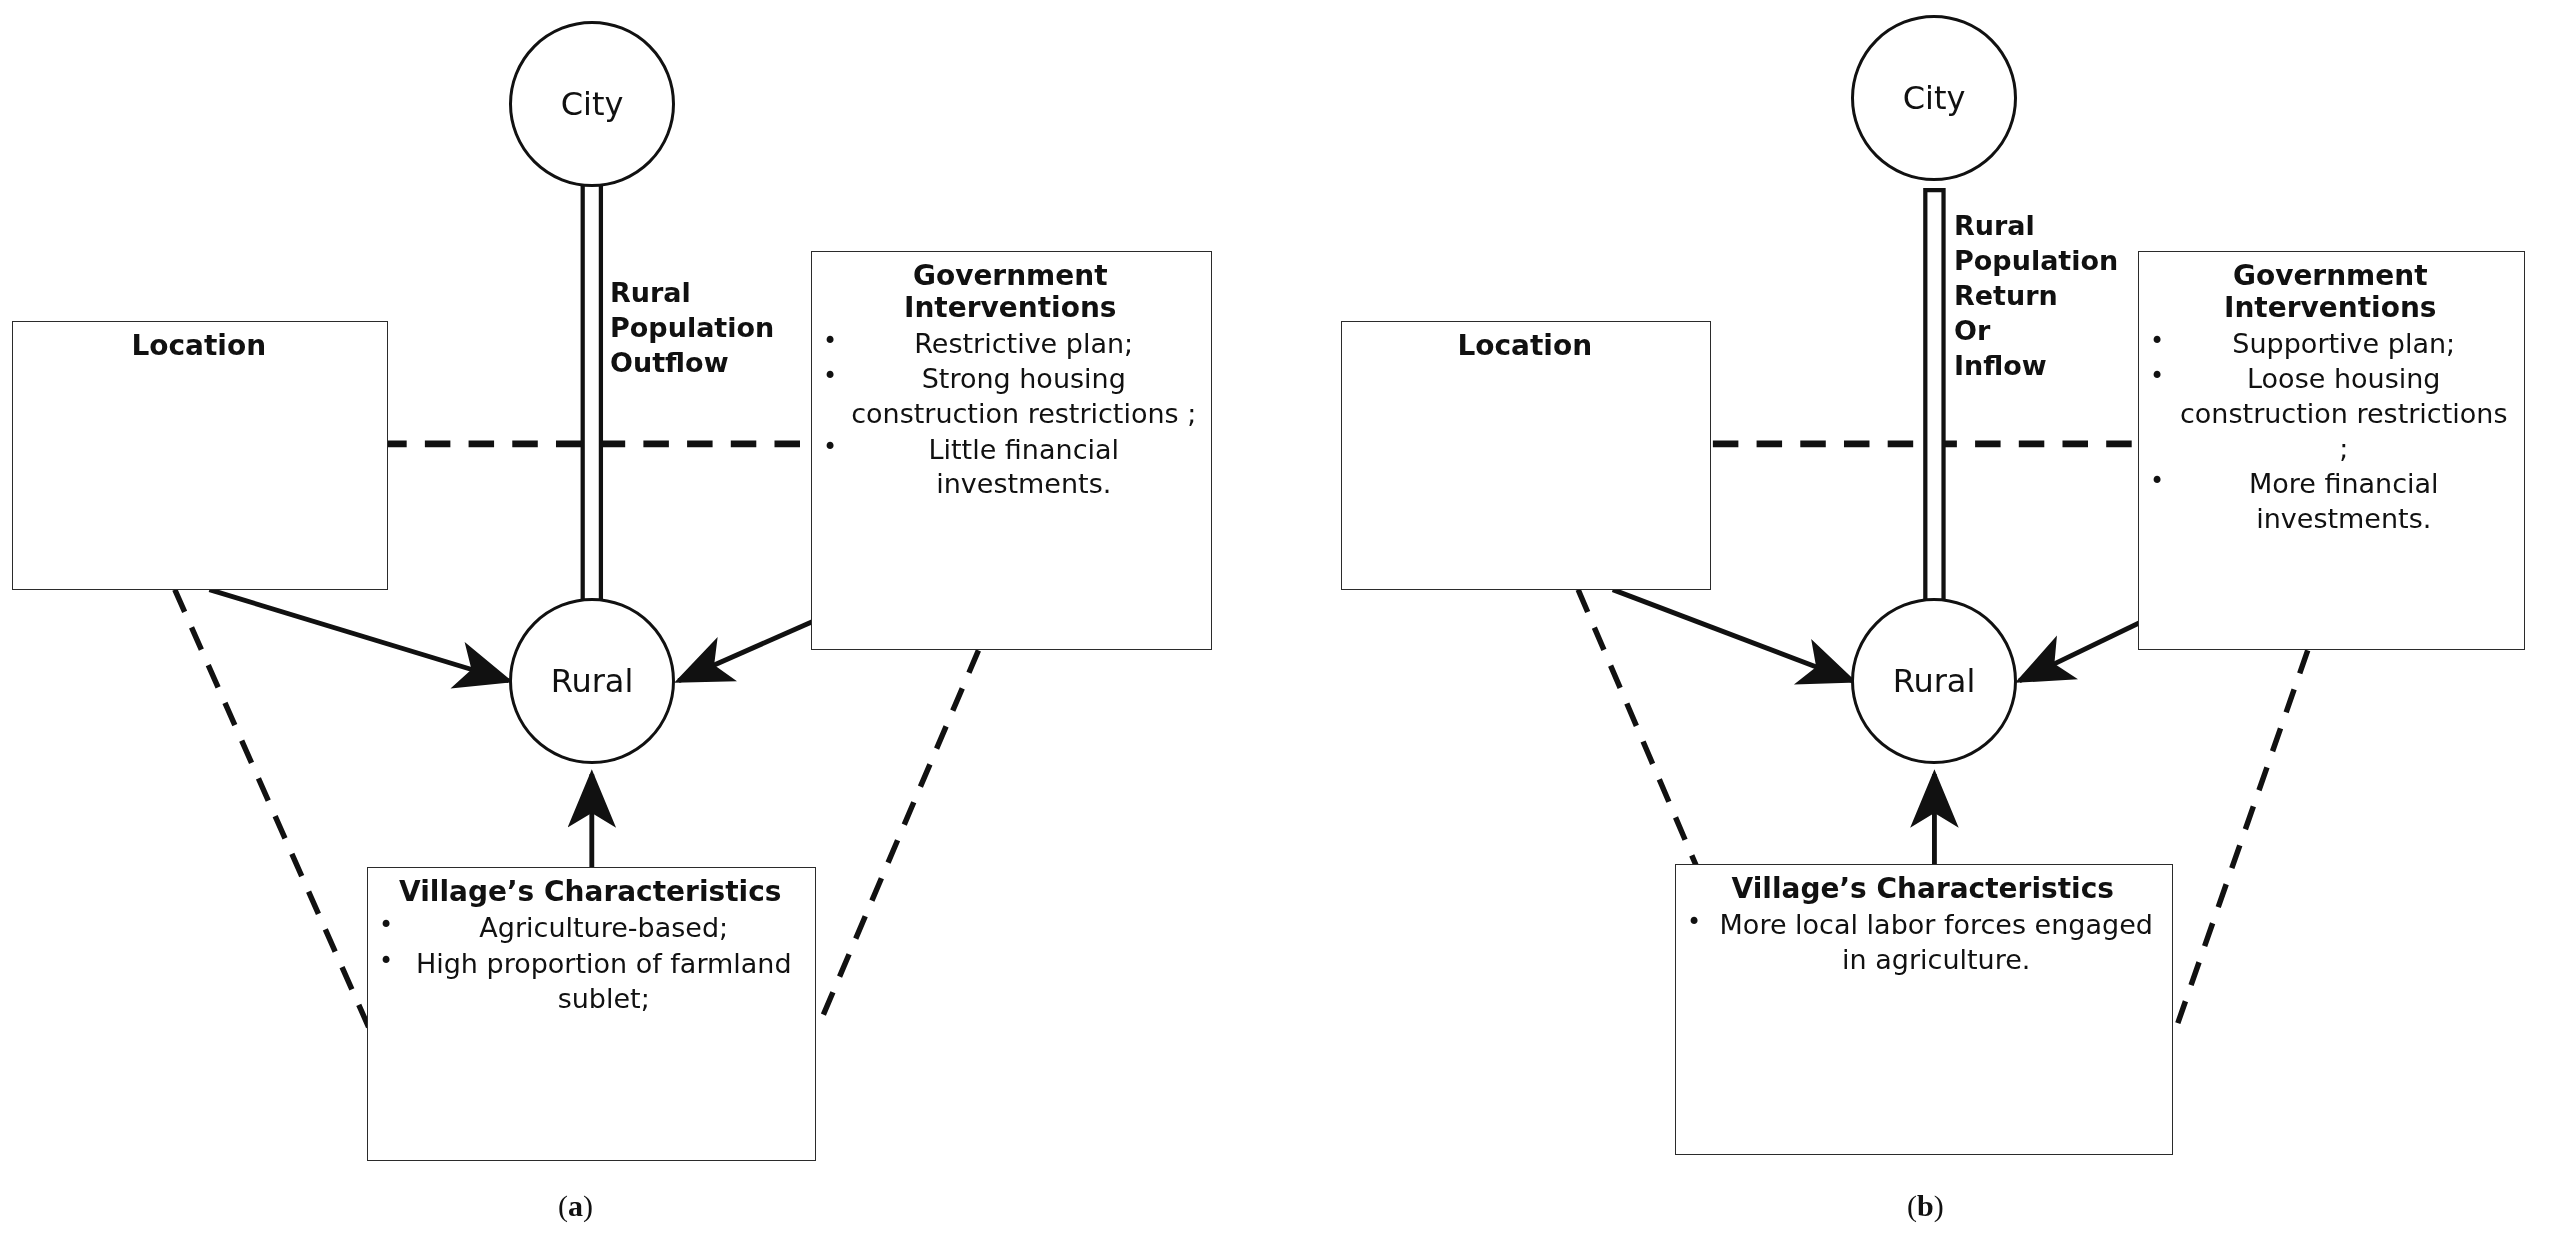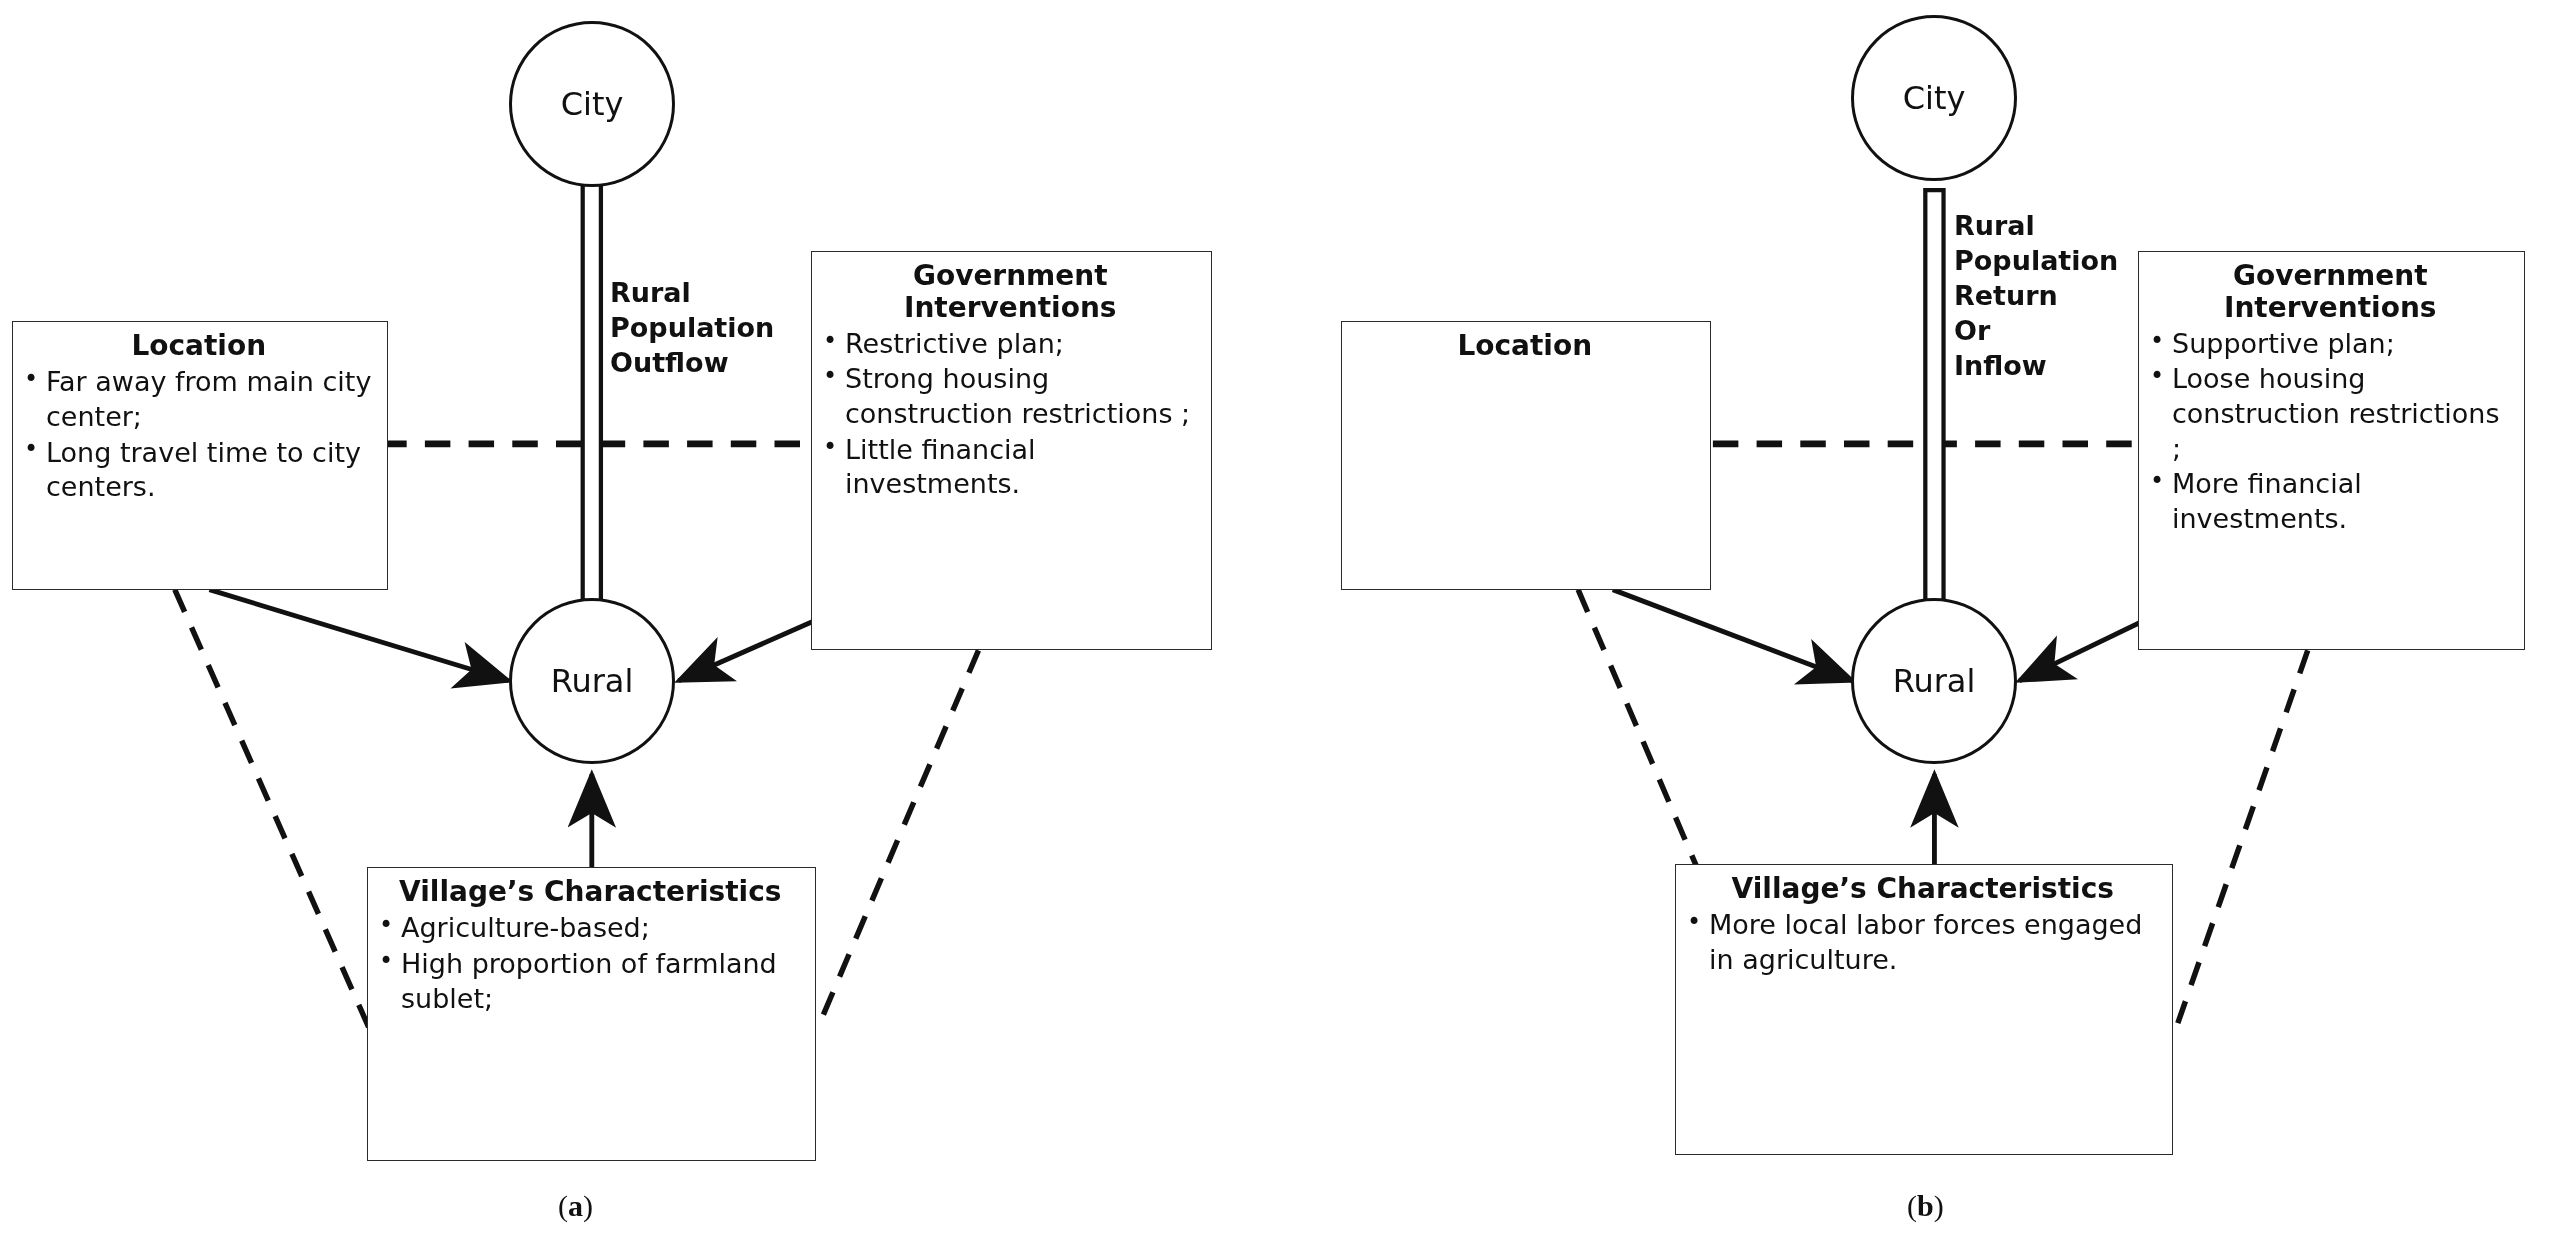--- a/index.html
+++ b/index.html
@@ -14,21 +14,21 @@
 
   .node-circle{position:absolute;border:3px solid #111;border-radius:50%;
       background:#fff;display:flex;align-items:center;justify-content:center;
       box-sizing:border-box;z-index:3;}
   .node-circle span{font-size:32px;color:#111;line-height:1;}
 
   .box{position:absolute;border:1.8px solid #2b2b2b;background:#fff;
        box-sizing:border-box;z-index:4;padding:6px 8.5px 6px 6px;}
   .box .box-title{font-weight:bold;font-size:28px;text-align:center;
        color:#111;line-height:1.12;margin:2.4px 0 3.6px 0;}
-  .box ul{list-style:none;margin:0;padding:0;}
+  .box ul{list-style:none;margin:0;padding:0;text-align:center;}
   .box li{position:relative;font-size:27px;color:#111;line-height:1.28;
        padding-left:27px;margin:0 0 1.2px 0;}
   .box li:before{content:"\2022";position:absolute;left:4.9px;top:-1.2px;
        font-size:24px;line-height:1.3;color:#111;}
 
   .flow-label{position:absolute;font-weight:bold;font-size:27px;color:#111;
        line-height:1.30;z-index:5;white-space:pre-line;}
 
   .fig-label{position:absolute;font-family:"Liberation Serif","DejaVu Serif",serif;
        font-size:30px;color:#111;z-index:6;}
@@ -67,24 +67,20 @@
   <div class="node-circle" style="left:509px;top:590px;width:166px;height:166px;">
     <span>Rural</span>
   </div>
 
   <div class="flow-label" style="left:610px;top:267px;width:182px;">Rural
 Population
 Outflow</div>
 
   <div class="box" style="left:12px;top:313px;width:376px;height:269px;">
     <div class="box-title">Location</div>
-    <ul>
-      <li>Far away from main city center;</li>
-      <li>Long travel time to city centers.</li>
-    </ul>
   </div>
 
   <div class="box" style="left:811px;top:243px;width:401px;height:399px;">
     <div class="box-title">Government Interventions</div>
     <ul>
       <li>Restrictive plan;</li>
       <li>Strong housing construction restrictions ;</li>
       <li>Little financial investments.</li>
     </ul>
   </div>

